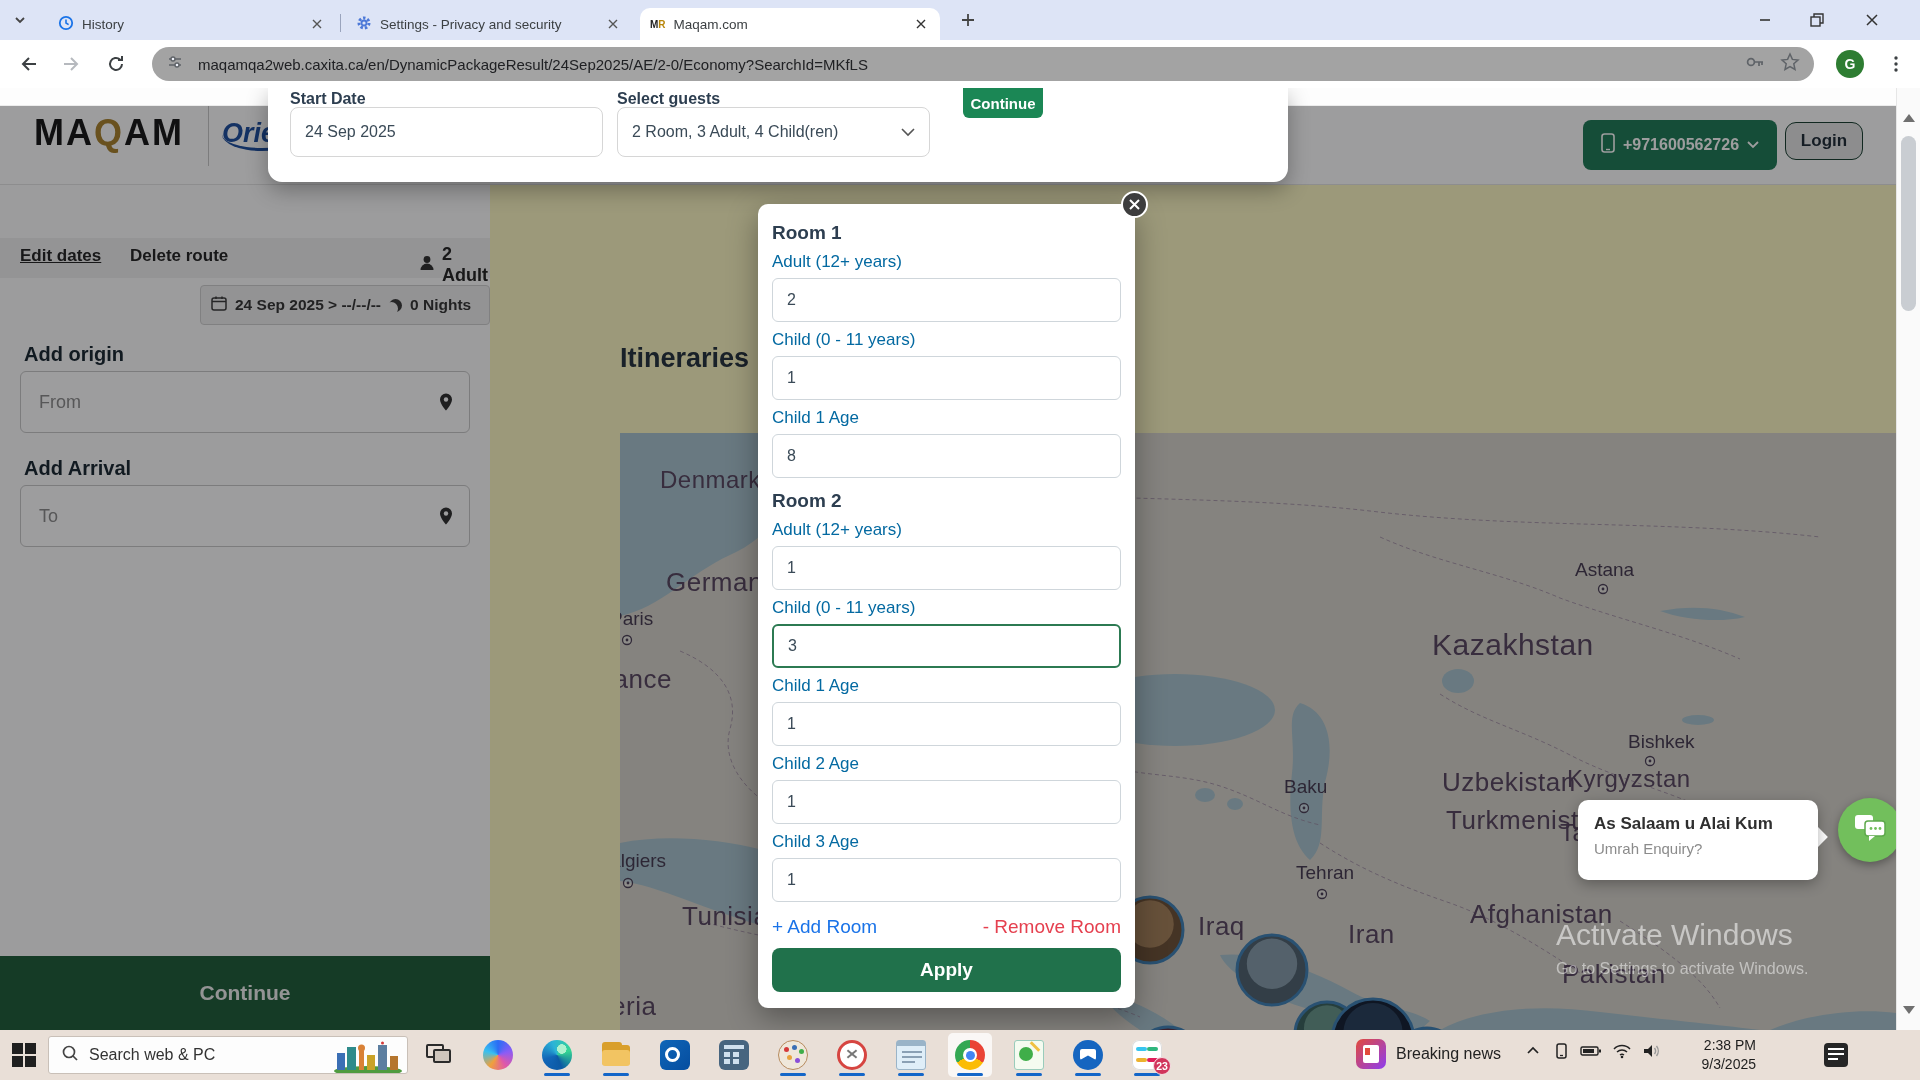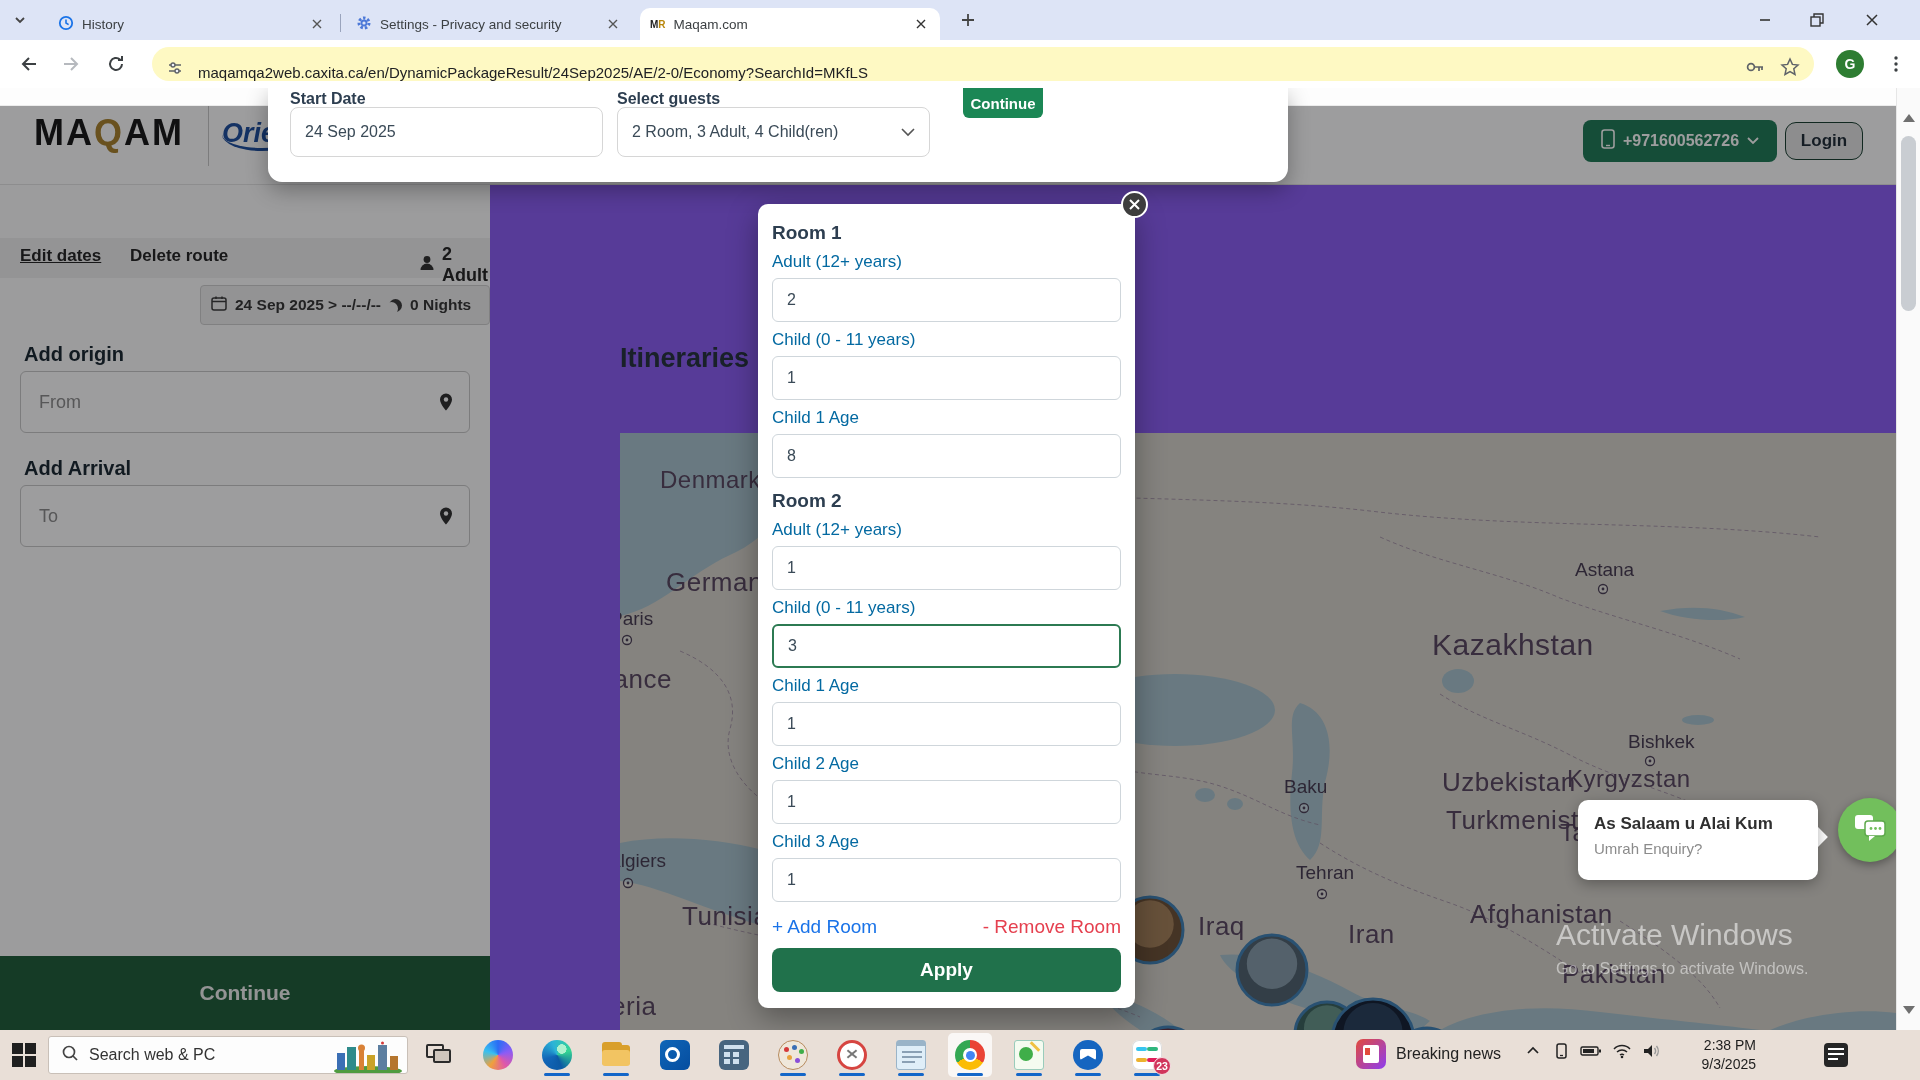--- a/index.html
+++ b/index.html
@@ -10,53 +10,53 @@
   
   #tabstrip { position:absolute; left:0; top:0; width:1920px; height:40px; background:#dde4f6; }
   .tab { position:absolute; top:8px; height:32px; display:flex; align-items:center; gap:8px; padding:0 10px; color:#3c4043; font-size:13.5px; }
   .tab .title { white-space:nowrap; overflow:hidden; max-width:220px; }
   .tab-active { background:#fff; border-radius:10px 10px 0 0; }
   .tab-close { width:18px; height:18px; border-radius:50%; display:flex; align-items:center; justify-content:center; margin-left:auto; }
   .tab-divider { position:absolute; top:14px; width:1px; height:18px; background:#9aa4bd; }
   .winbtn { position:absolute; top:6px; width:40px; height:28px; display:flex; align-items:center; justify-content:center; }
   #urlrow { position:absolute; left:0; top:40px; width:1920px; height:48px; background:#fff; }
   .navbtn { position:absolute; top:10px; width:28px; height:28px; display:flex; align-items:center; justify-content:center; }
-  #urlpill { position:absolute; left:152px; top:7px; width:1662px; height:34px; background:#fef9c3; border-radius:17px; display:flex; align-items:flex-end; }
+  #urlpill { position:absolute; left:152px; top:7px; width:1662px; height:34px; background:#a3a3a3; border-radius:17px; display:flex; align-items:center; }
   #urltext { font-size:15px; color:#202124; margin-left:14px; white-space:nowrap; }
   #avatar { position:absolute; left:1836px; top:10px; width:28px; height:28px; border-radius:50%; background:#2e7d32; color:#fff; font-size:14px; font-weight:700; display:flex; align-items:center; justify-content:center; }
 
   
   #page { position:absolute; left:0; top:88px; width:1920px; height:942px; background:#ededed; overflow:hidden; }
   #content { position:absolute; inset:0; z-index:10; }
   #dim { position:absolute; inset:0; z-index:20; background:rgba(10,10,12,0.40); }
 
   #siteheader { position:absolute; left:0; top:0; width:1920px; height:97px; background:#fff; border-bottom:1px solid #e4e4e4; }
   #maqam-logo { position:absolute; left:34px; top:24px; font-size:36px; font-weight:800; letter-spacing:2px; color:#141414; }
   #maqam-logo .gold { color:#a8802a; }
   #logo-divider { position:absolute; left:208px; top:18px; width:1px; height:60px; background:#c9c9c9; }
   #brand2 { position:absolute; left:222px; top:30px; font-size:27px; font-weight:800; font-style:italic; color:#1c4e9e; }
   #brand2 u { text-decoration:none; border-bottom:3px solid #1c4e9e; border-radius:50%; }
-  #phonebtn { position:absolute; left:1583px; top:32px; width:194px; height:42px; background:#1d7a55; border-radius:8px; color:#fff; font-size:16px; font-weight:600; display:flex; align-items:center; justify-content:center; gap:8px; }
+  #phonebtn { position:absolute; left:1583px; top:32px; width:194px; height:50px; background:#1d7a55; border-radius:8px; color:#fff; font-size:16px; font-weight:600; display:flex; align-items:center; justify-content:center; gap:8px; }
   #loginbtn { position:absolute; left:1785px; top:34px; width:78px; height:38px; background:#e5e5e5; border:1.5px solid #163d2e; border-radius:11px; color:#1d2a35; font-size:17px; font-weight:700; display:flex; align-items:center; justify-content:center; }
 
   #sidebar { position:absolute; left:0; top:97px; width:490px; height:845px; background:#fdfdfd; }
   #routerow { position:absolute; left:0; top:53px; width:490px; height:40px; background:#f1f1f1; }
   .routelink { font-size:17px; font-weight:600; color:#222; }
   #editdates { position:absolute; left:20px; top:8px; text-decoration:underline; }
   #deleteroute { position:absolute; left:130px; top:8px; }
   #travellers { position:absolute; left:418px; top:6px; display:flex; align-items:center; gap:6px; font-size:18px; font-weight:600; color:#222; }
   #datepill { position:absolute; left:200px; top:100px; width:290px; height:40px; background:#efefef; border:1px solid #cfcfcf; border-radius:4px; display:flex; align-items:center; gap:8px; padding:0 10px; font-size:15.5px; font-weight:600; color:#333; }
   .crescent { width:13px; height:13px; border-radius:50%; box-shadow:inset -4px 3px 0 0 #3a3a3a; }
   .sblabel { position:absolute; left:24px; font-size:20px; font-weight:800; color:#17252f; }
   .sbinput { position:absolute; left:20px; width:450px; height:62px; border:1px solid #c8c8c8; border-radius:6px; background:#fff; font-size:18px; color:#333; padding:0 40px 0 18px; font-family:"Liberation Sans",sans-serif; }
   .sbinput::placeholder { color:#8b8b8b; }
   .pin { position:absolute; width:20px; height:20px; }
   #sb-continue { position:absolute; left:0; top:771px; width:490px; height:74px; background:#1d5c38; color:#f0f0f0; font-size:21px; font-weight:700; display:flex; align-items:center; justify-content:center; }
 
-  #mainarea { position:absolute; left:490px; top:97px; width:1406px; height:845px; background:#8b5cf6; }
+  #mainarea { position:absolute; left:490px; top:97px; width:1406px; height:845px; background:#fef9c3; }
   #itineraries-title { position:absolute; left:130px; top:158px; font-size:27px; font-weight:800; color:#24313c; }
   #mapwrap { position:absolute; left:130px; top:248px; width:1276px; height:597px; background:#d8d4cb; }
   #mapsvg text { font-family:"Liberation Sans",sans-serif; }
   .map-country { fill:#57455f; letter-spacing:0.5px; }
   .map-city { fill:#453a50; }
 
   
   #topstrip { position:absolute; left:0; top:0; width:1896px; height:18px; background:#fdfdfd; z-index:30; border-bottom:1px solid #ececec; }
   #panel { position:absolute; left:268px; top:0; width:1020px; height:94px; background:#fff; border-radius:0 0 14px 14px; box-shadow:0 8px 22px rgba(0,0,0,.30); z-index:31; }
   .pl-label { position:absolute; top:2px; font-size:16px; font-weight:600; color:#2d3e50; }

